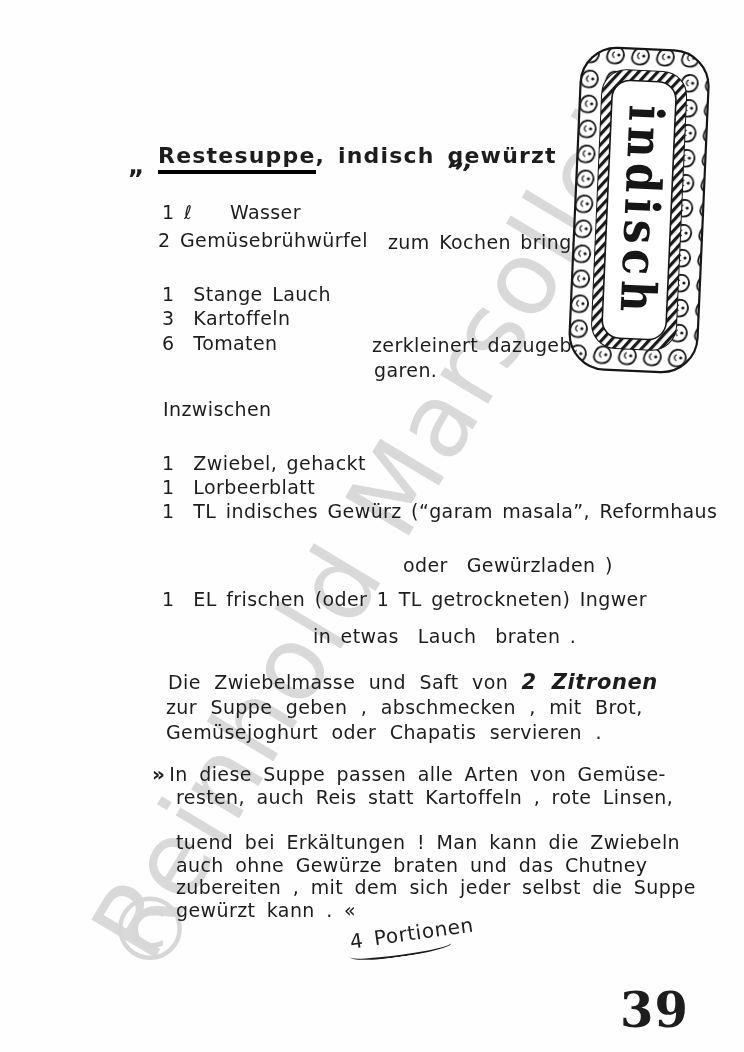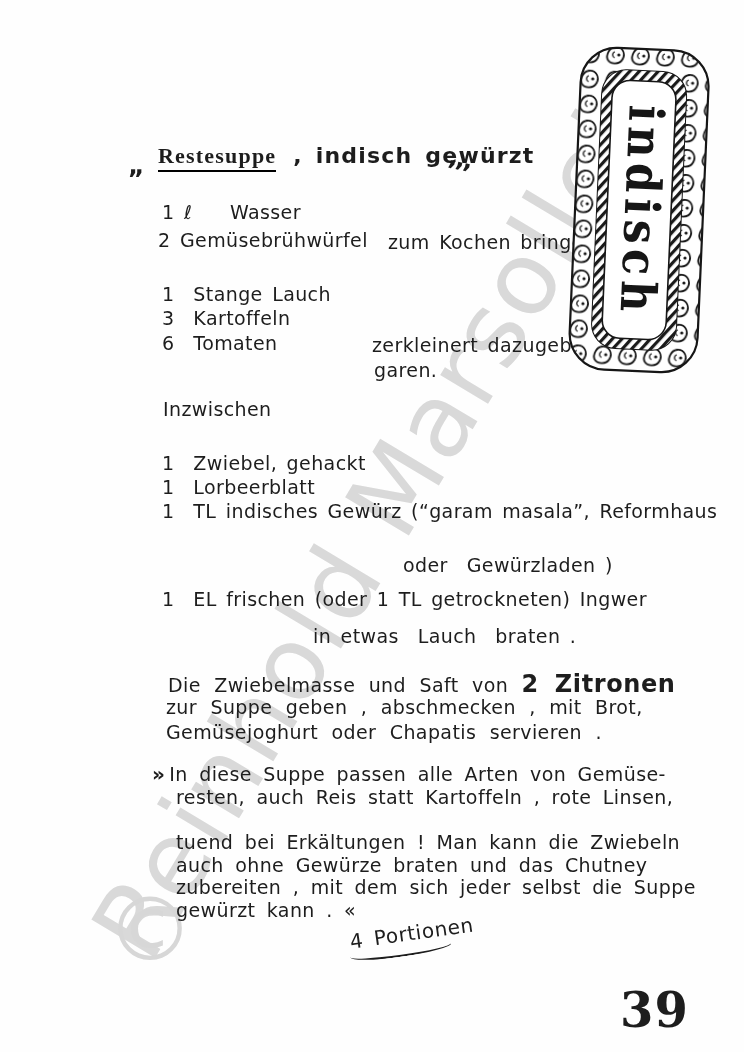--- a/index.html
+++ b/index.html
@@ -9,25 +9,25 @@
     font-family:"DejaVu Sans",sans-serif;
   }
   .page{position:absolute;inset:0;background:#fefefe;}
   
   .hw{
     position:absolute;white-space:pre;z-index:2;
     font-size:19px;letter-spacing:0.4px;word-spacing:3px;
     color:#1d1d1d;line-height:1.1;
   }
   .title-line{font-size:22px;font-weight:bold;letter-spacing:1.2px;word-spacing:4px;}
-  .dish{border-bottom:2px solid #000000;padding-bottom:2px;margin-right:17px;display:inline-block;font-family:Liberation Serif, serif;}
+  .dish{border-bottom:4px solid #000000;padding-bottom:2px;margin-right:0;display:inline-block;}
   .qmark{font-size:25px;font-weight:bold;letter-spacing:-2px;}
   .note-line{word-spacing:5px;}
   .finish-line{word-spacing:7px;}
-  .bold-big{font-size:24px;font-weight:bold;letter-spacing:0.6px;}
+  .bold-big{font-size:21px;font-weight:bold;letter-spacing:0.6px;font-style:italic;}
   .note-mark{font-weight:bold;font-size:20px;margin-right:4px;}
   .watermark{
     position:absolute;left:-120px;top:468px;width:990px;height:112px;
     line-height:112px;text-align:center;font-size:102px;color:#d9d9d9;
     letter-spacing:2px;transform:rotate(-59deg);z-index:1;white-space:pre;
   }
   .copyright{
     position:absolute;left:106px;top:886px;font-size:88px;line-height:1;
     color:#d7d7d7;z-index:1;
   }

